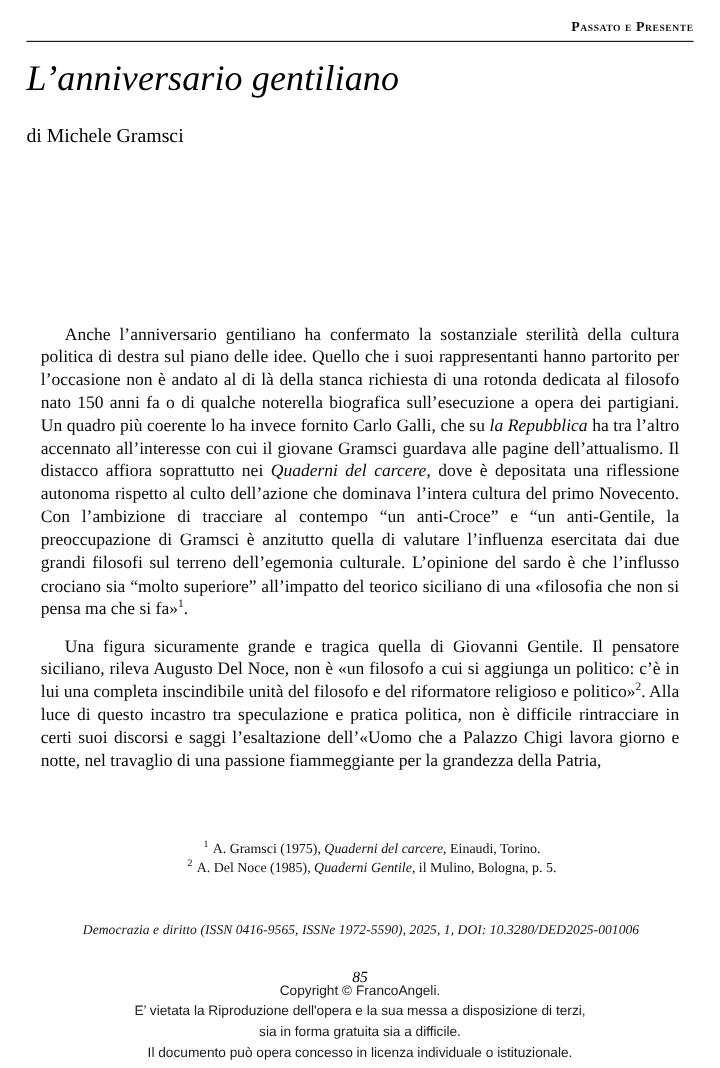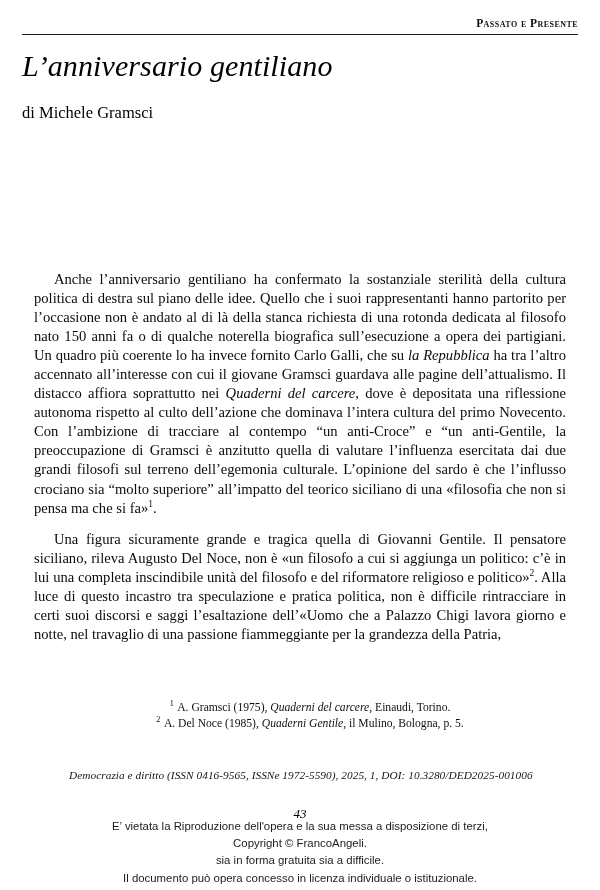--- a/index.html
+++ b/index.html
@@ -197,22 +197,22 @@
     <p class="footnote"><span class="fn-marker">1</span><span>A. Gramsci (1975), </span><i>Quaderni del carcere</i><span>, Einaudi, Torino.</span></p>
 
     <p class="footnote"><span class="fn-marker">2</span><span>A. Del Noce (1985), </span><i>Quaderni Gentile</i><span>, il Mulino, Bologna, p. 5.</span></p>
 
   </div>
 
   <div class="citation-zone">
     <p class="citation">Democrazia e diritto (ISSN 0416-9565, ISSNe 1972-5590), 2025, 1, DOI: 10.3280/DED2025-001006</p>
   </div>
 
-  <div class="folio">43</div>
+  <div class="folio">85</div>
 
   <div class="watermark-zone">
+    <p class="watermark-line">Copyright © FrancoAngeli.</p>
     <p class="watermark-line">E’ vietata la Riproduzione dell'opera e la sua messa a disposizione di terzi,</p>
-    <p class="watermark-line">Copyright © FrancoAngeli.</p>
     <p class="watermark-line">sia in forma gratuita sia a difficile.</p>
     <p class="watermark-line">Il documento può opera concesso in licenza individuale o istituzionale.</p>
   </div>
 
 </div>
 
 </body></html>

